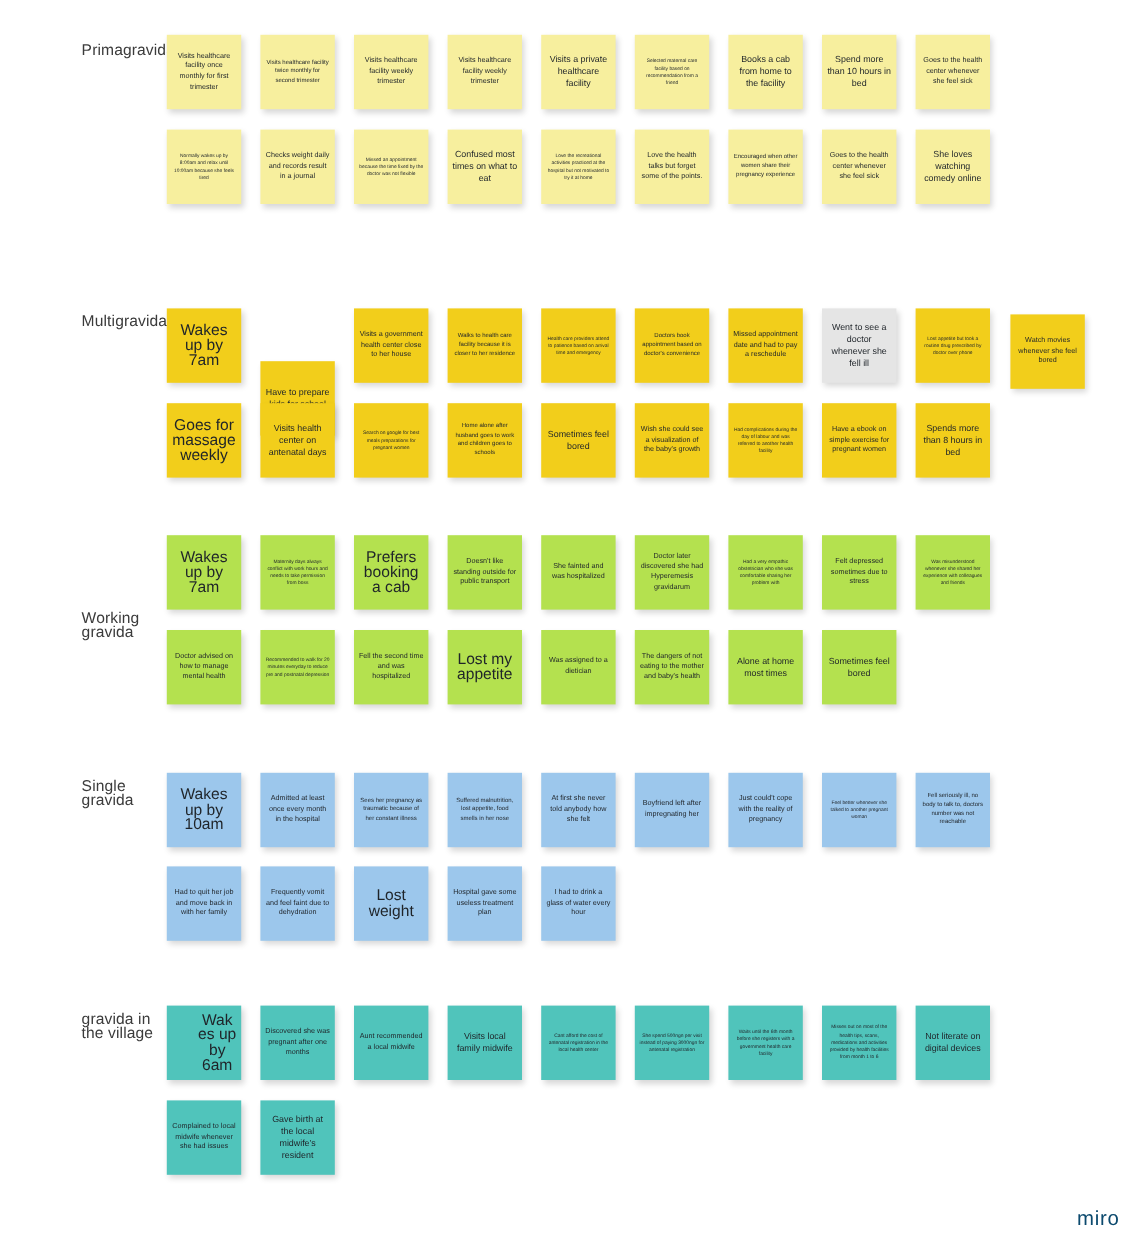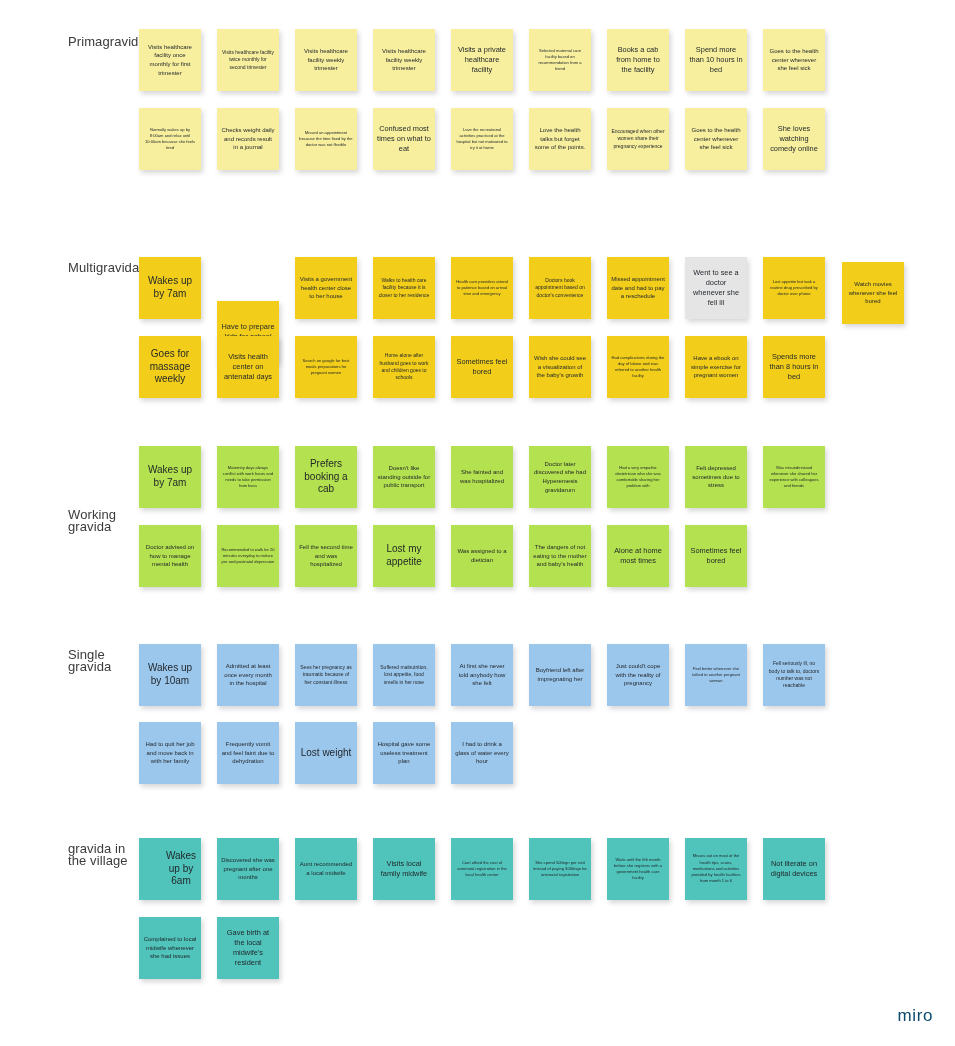--- a/index.html
+++ b/index.html
@@ -48,21 +48,21 @@
     width: 100%;
     color: #1f2429;
     word-wrap: break-word;
     hyphens: none;
   }
   
   .s-xs .txt { font-size: 4.1px; line-height: 6.2px; }
   .s-sm .txt { font-size: 5.0px; line-height: 7.4px; }
   .s-md .txt { font-size: 6.0px; line-height: 8.6px; }
   .s-lg .txt { font-size: 7.4px; line-height: 10.2px; }
-  .s-xl .txt { font-size: 10px; line-height: 12.6px; }
+  .s-xl .txt { font-size: 13px; line-height: 12.6px; }
 
   .miro-watermark {
     position: absolute;
     right: 22px;
     bottom: 20px;
     font-size: 17px;
     color: #0c4a6e;
     letter-spacing: 0.6px;
     font-family: "Liberation Sans", sans-serif;
   }

